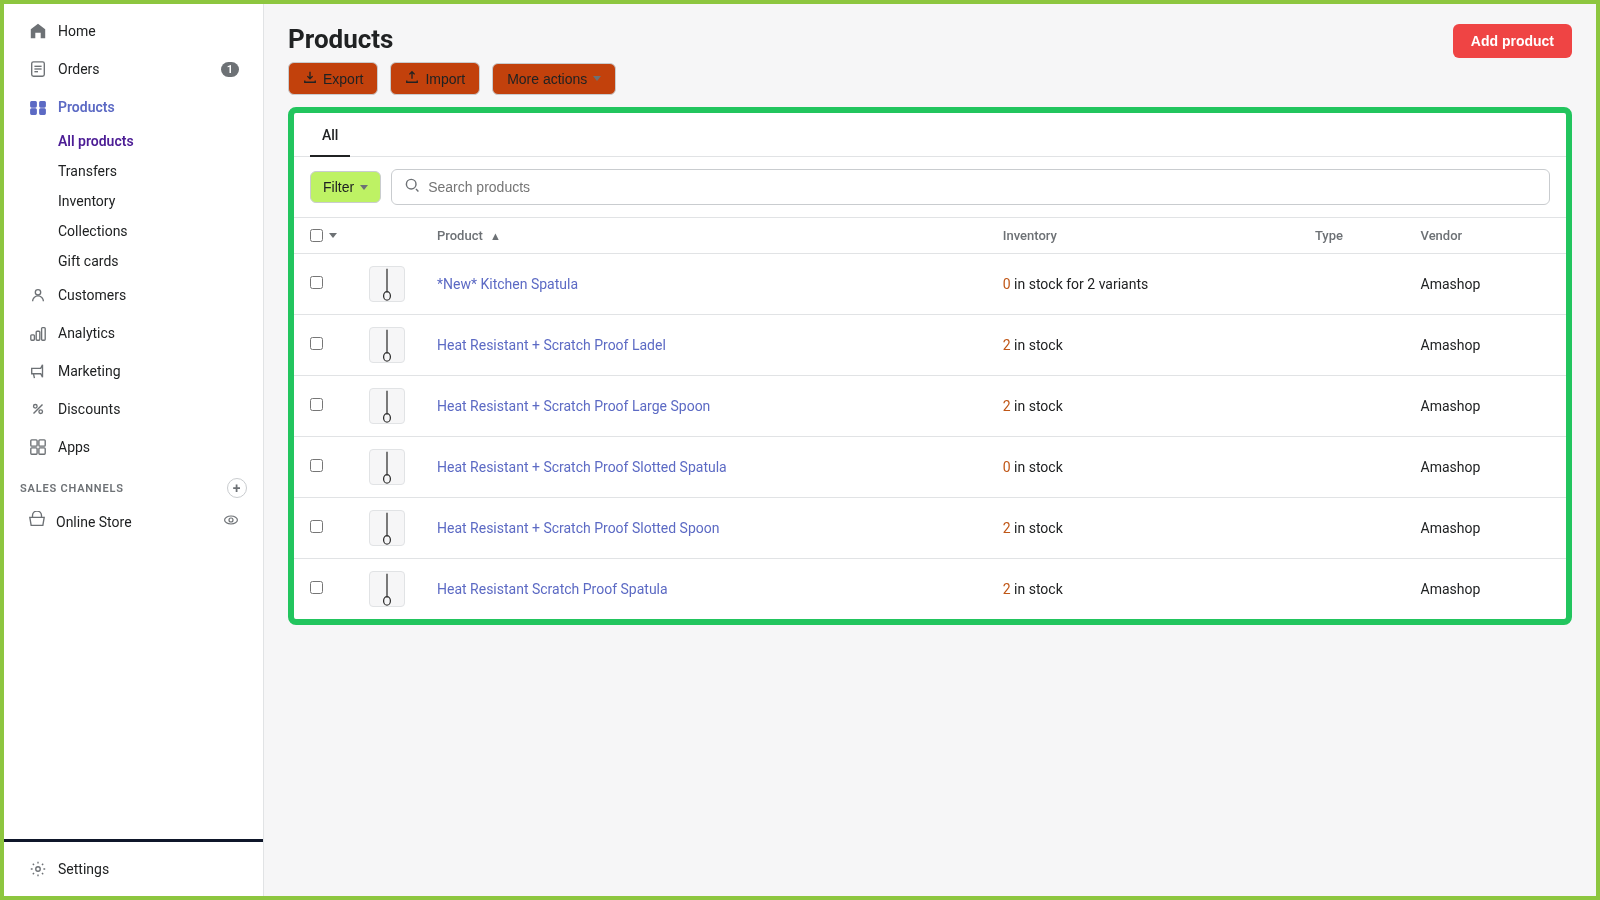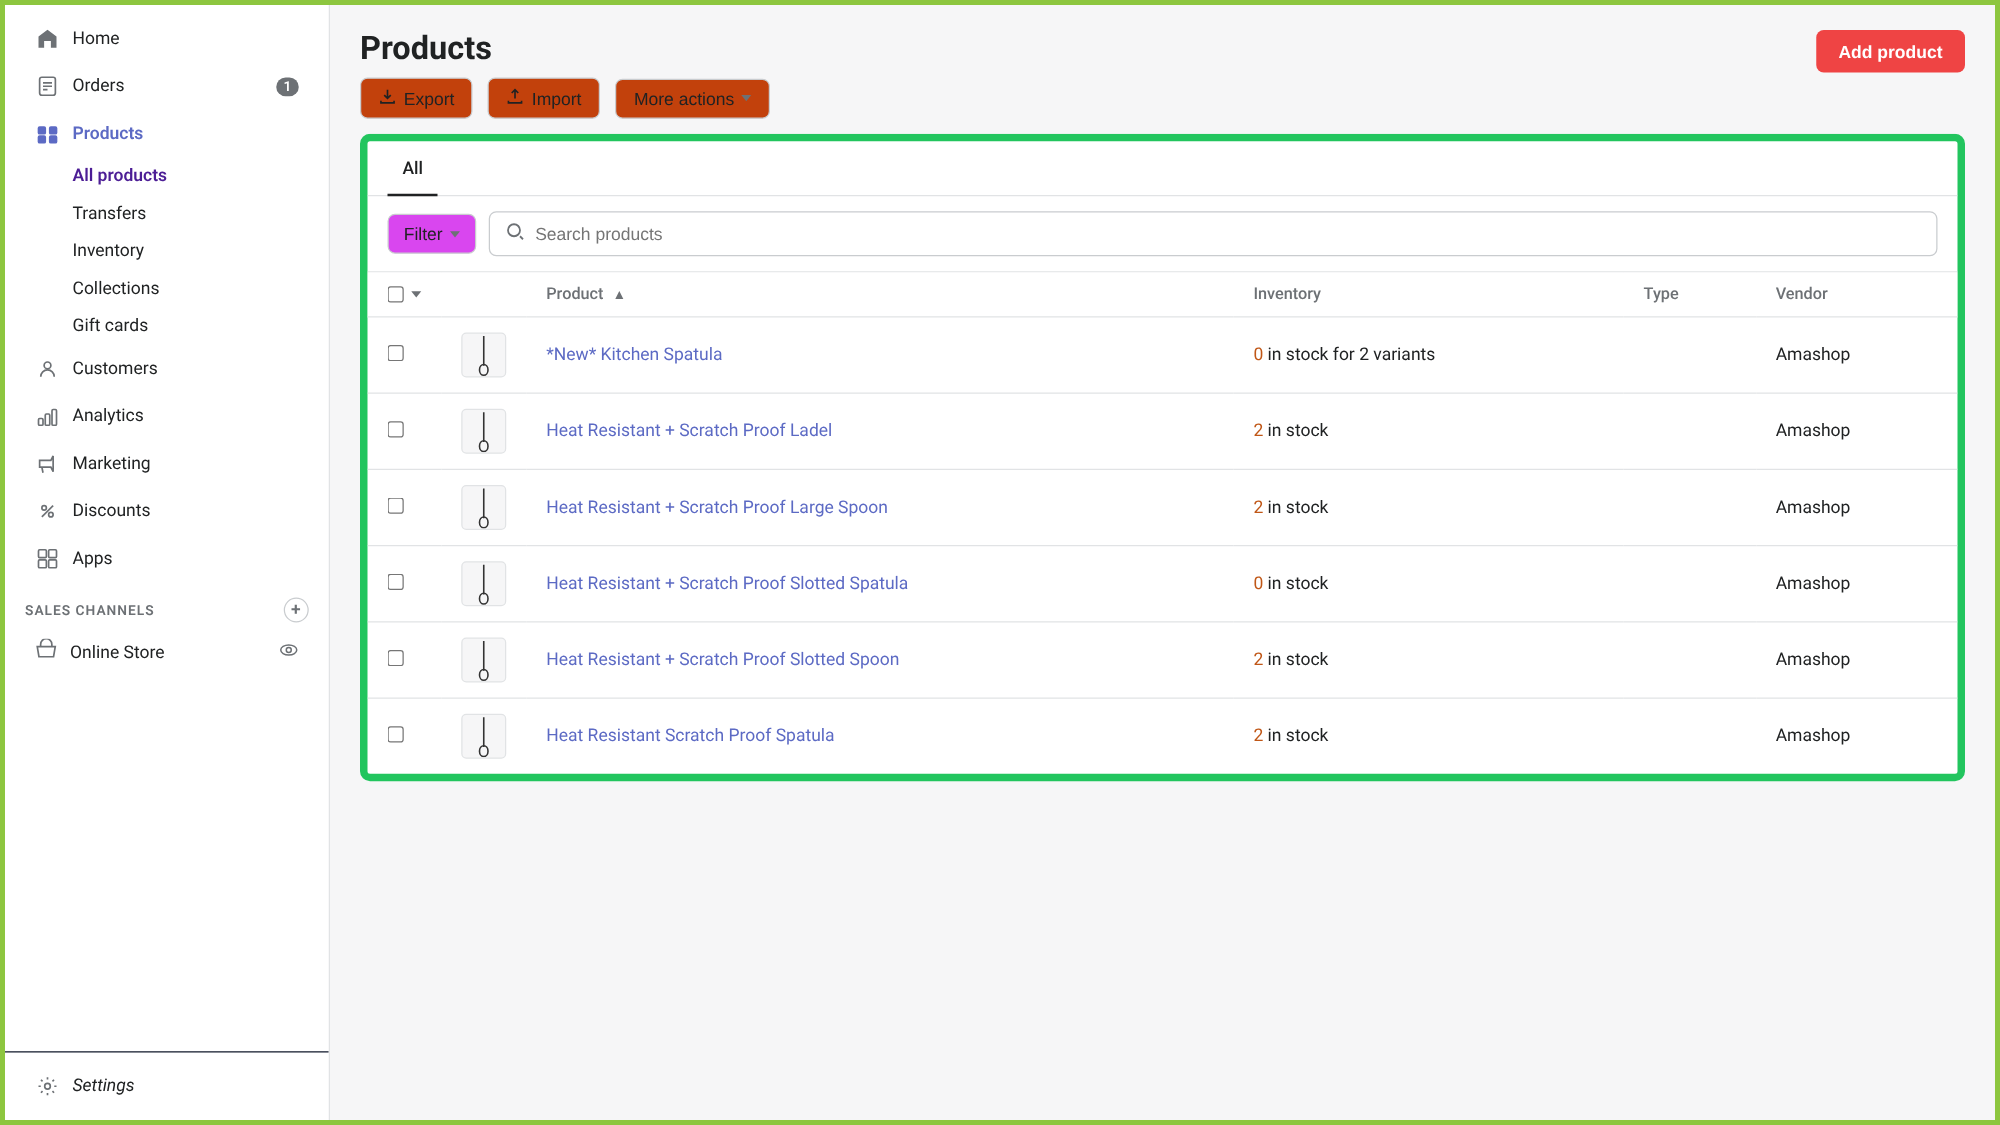--- a/index.html
+++ b/index.html
@@ -91,23 +91,22 @@
       display: flex;
       align-items: center;
       justify-content: center;
       cursor: pointer;
       color: #6d7175;
       font-size: 14px;
     }
 
     .sidebar-bottom {
       margin-top: auto;
-      border-top: 1px solid #0f172a;
+      border-top: 3px solid #0f172a;
       padding-top: 8px;
-      font-style: italic;
     }
 
     
     .main {
       flex: 1;
       display: flex;
       flex-direction: column;
       overflow: hidden;
       background: #f6f6f7;
     }
@@ -194,21 +193,21 @@
 
     .filter-row {
       display: flex;
       align-items: center;
       gap: 10px;
       padding: 12px 16px;
       border-bottom: 1px solid #e1e3e5;
     }
 
     .filter-btn {
-      background: #d946ef;
+      background: #bef264;
       border: 1px solid #c9cccf;
       border-radius: 6px;
       padding: 7px 12px;
       font-size: 14px;
       color: #202223;
       cursor: pointer;
       display: flex;
       align-items: center;
       gap: 6px;
       font-weight: 500;

